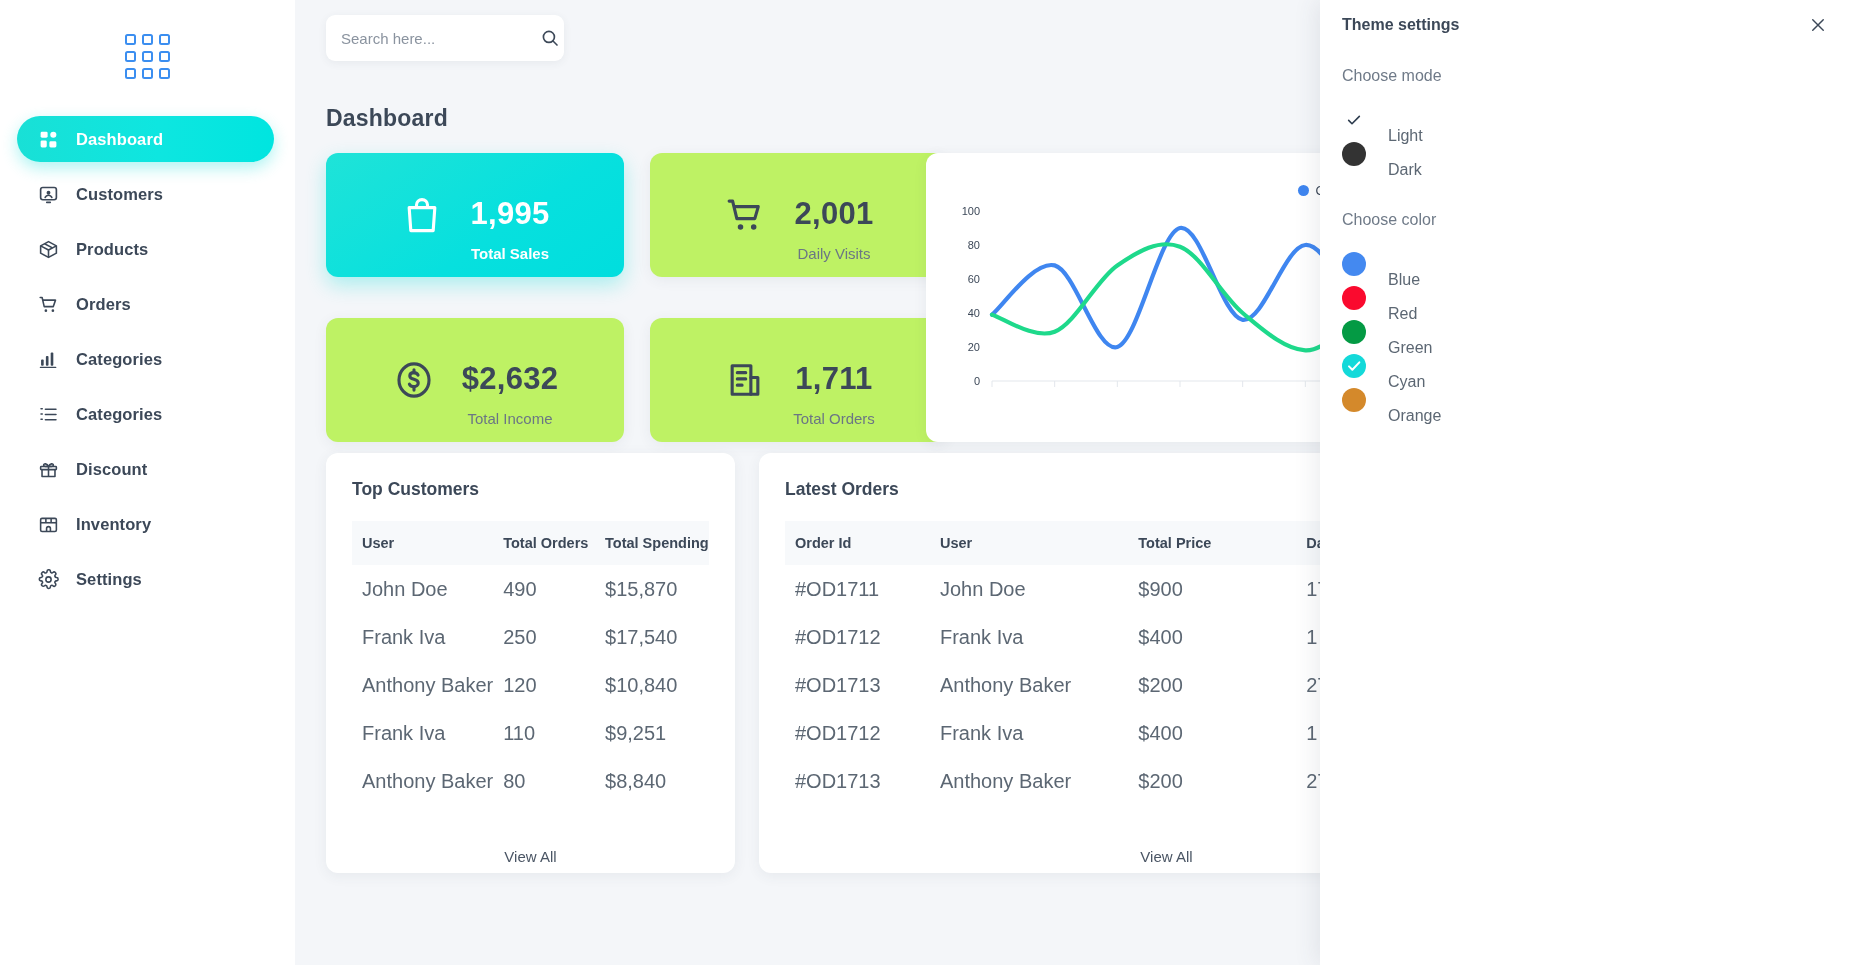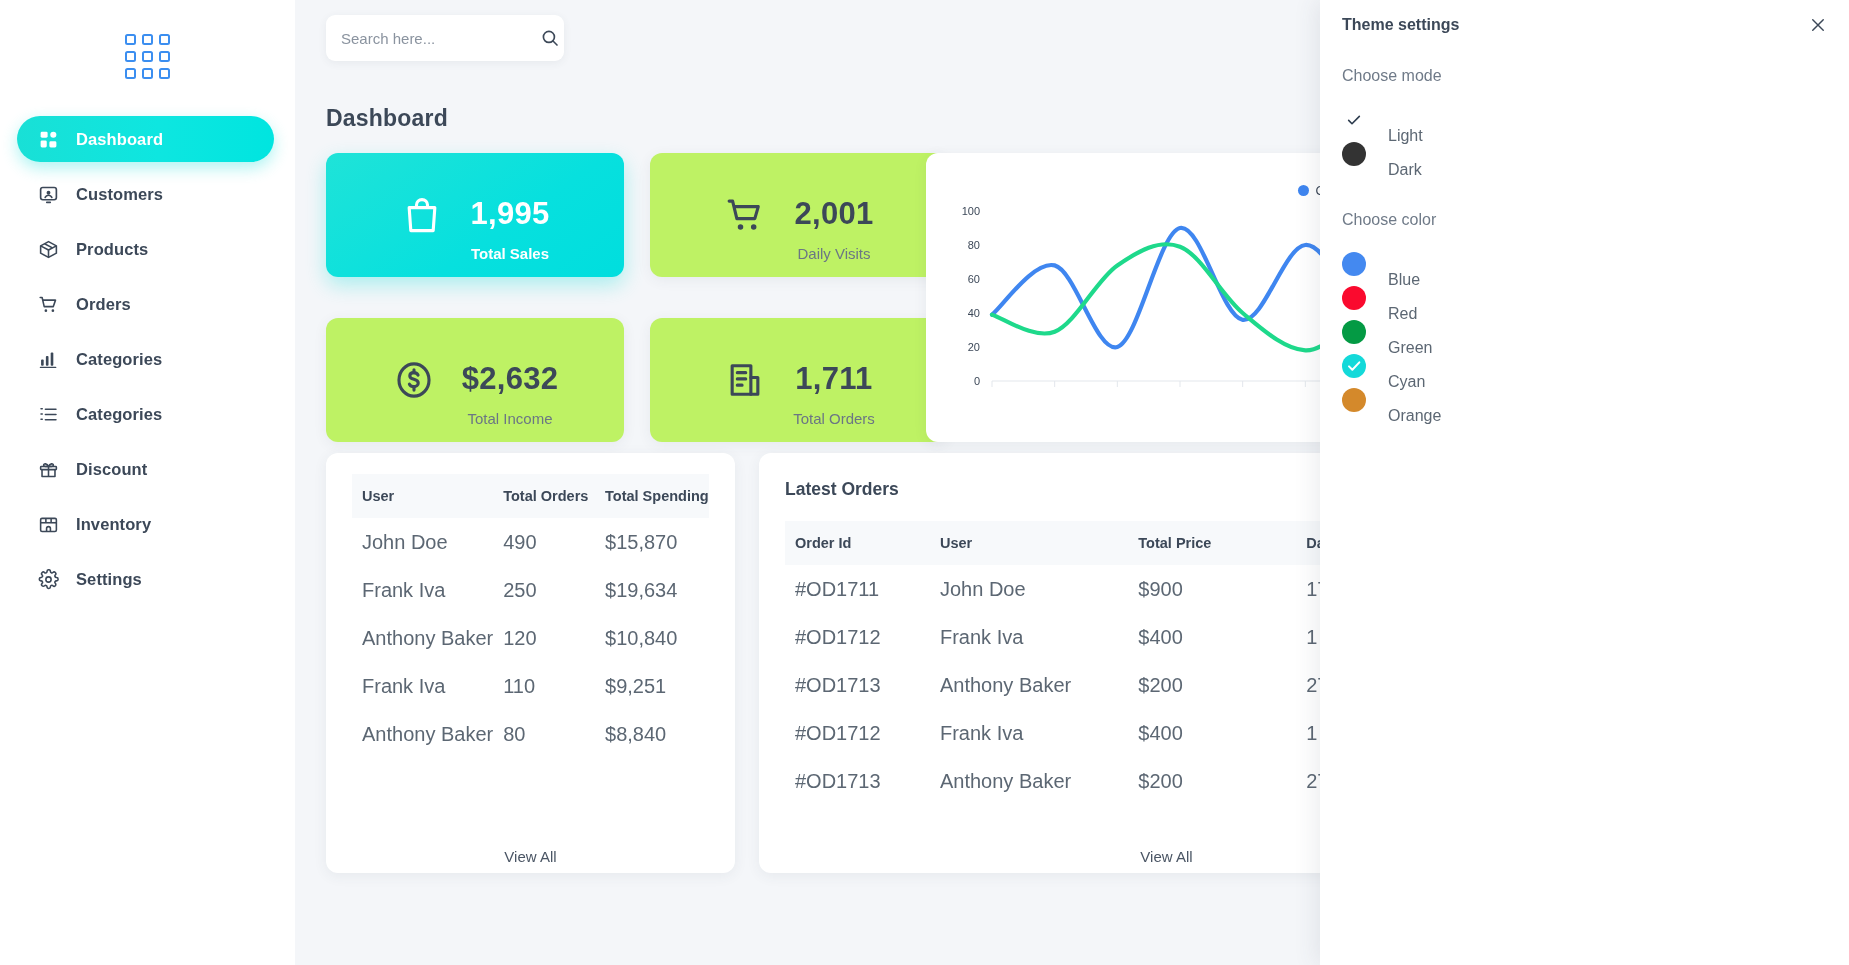--- a/index.html
+++ b/index.html
@@ -382,38 +382,39 @@
           <path d="M442 182 V188" stroke="#e3e7ec" stroke-width="1"></path>
           <path d="M504.6666666666667 182 V188" stroke="#e3e7ec" stroke-width="1"></path>
           <path d="M567.3333333333333 182 V188" stroke="#e3e7ec" stroke-width="1"></path>
           <path d="M630 182 V188" stroke="#e3e7ec" stroke-width="1"></path>
           <path d="M66 115.7 C76.44444444444444 107.48333333333333, 107.77777777777777 61.01666666666666, 128.66666666666666 66.39999999999999 C149.55555555555554 71.78333333333333, 170.44444444444443 154.23333333333332, 191.33333333333331 148 C212.2222222222222 141.76666666666668, 233.11111111111111 33.53333333333333, 254 29 C274.8888888888889 24.46666666666667, 295.7777777777777 117.96666666666668, 316.66666666666663 120.80000000000001 C337.55555555555554 123.63333333333334, 358.44444444444446 47.7, 379.33333333333337 46 C400.2222222222223 44.3, 421.1111111111111 106.06666666666668, 442 110.60000000000001 C462.8888888888889 115.13333333333334, 483.7777777777778 69.80000000000001, 504.6666666666667 73.2 C525.5555555555555 76.6, 546.4444444444443 128.45, 567.3333333333333 131 C588.2222222222222 133.55, 619.5555555555555 95.58333333333331, 630 88.49999999999999" fill="none" stroke="#3f86f0" stroke-width="4.2" stroke-linecap="round"></path>
           <path d="M66 115.7 C76.44444444444444 118.53333333333333, 107.77777777777777 140.91666666666666, 128.66666666666666 132.7 C149.55555555555554 124.48333333333332, 170.44444444444443 80.56666666666666, 191.33333333333331 66.39999999999999 C212.2222222222222 52.23333333333333, 233.11111111111111 39.76666666666665, 254 47.69999999999999 C274.8888888888889 55.633333333333326, 295.7777777777777 96.71666666666667, 316.66666666666663 114 C337.55555555555554 131.28333333333333, 358.44444444444446 150.26666666666668, 379.33333333333337 151.4 C400.2222222222223 152.53333333333333, 421.1111111111111 121.93333333333335, 442 120.80000000000001 C462.8888888888889 119.66666666666667, 483.7777777777778 148.56666666666666, 504.6666666666667 144.6 C525.5555555555555 140.63333333333333, 546.4444444444443 100.4, 567.3333333333333 97 C588.2222222222222 93.6, 619.5555555555555 119.66666666666666, 630 124.19999999999999" fill="none" stroke="#1ed98b" stroke-width="4.2" stroke-linecap="round"></path>
         </svg>
     </section>
 
     <section class="panel left">
+      <div class="panel-title">Top Customers</div>
       <table id="tbl-top">
         <thead>
             <tr>
               <th style="width: 38%;">User</th>
               <th style="width: 30%;">Total Orders</th>
               <th style="width: 32%;">Total Spending</th>
             </tr>
           </thead>
         <tbody>
             <tr>
               <td>John Doe</td>
               <td>490</td>
               <td>$15,870</td>
             </tr>
             <tr>
               <td>Frank Iva</td>
               <td>250</td>
-              <td>$19,634</td>
+              <td>$17,540</td>
             </tr>
             <tr>
               <td>Anthony Baker</td>
               <td>120</td>
               <td>$10,840</td>
             </tr>
             <tr>
               <td>Frank Iva</td>
               <td>110</td>
               <td>$9,251</td>

